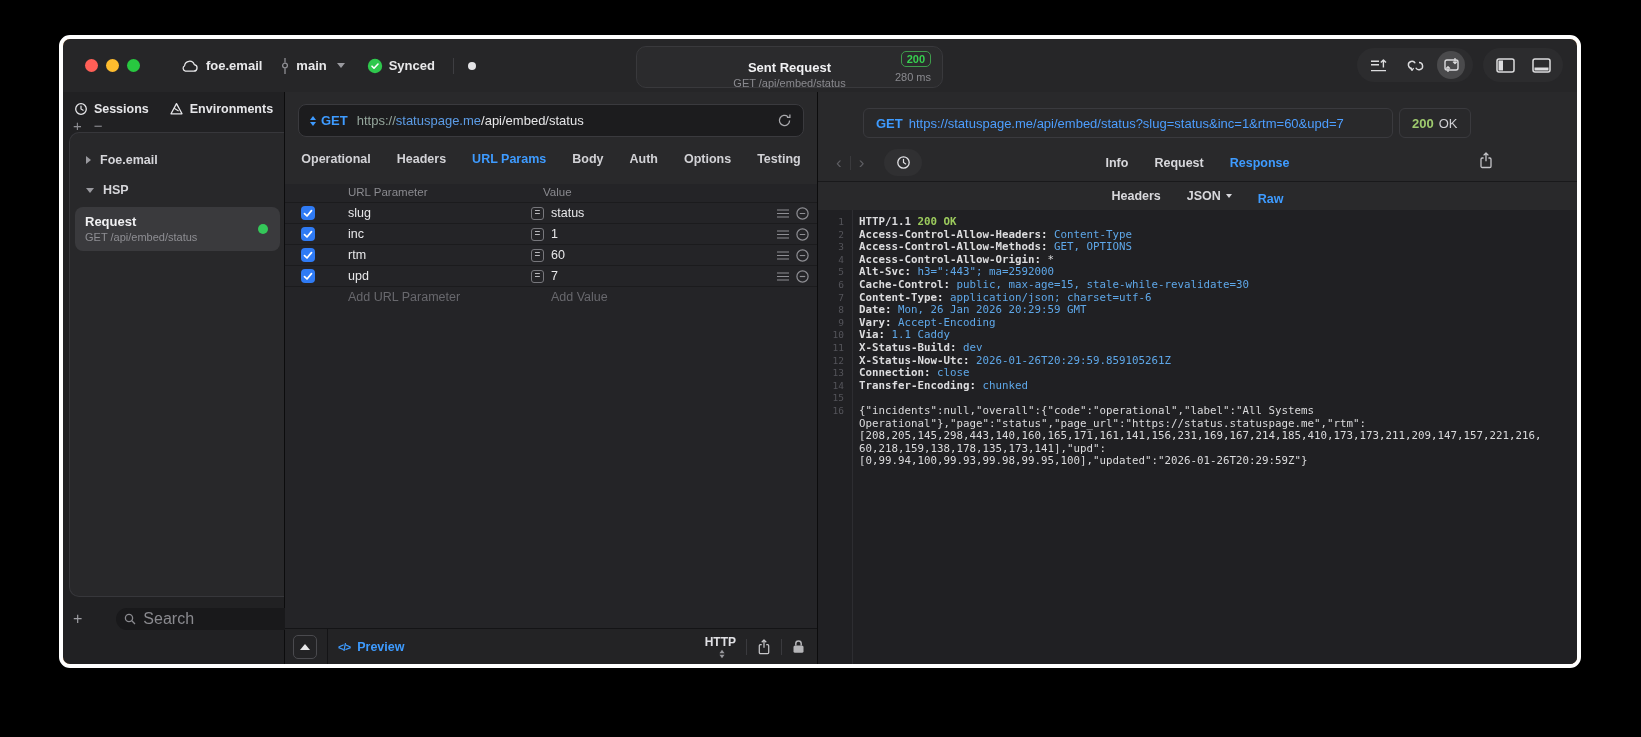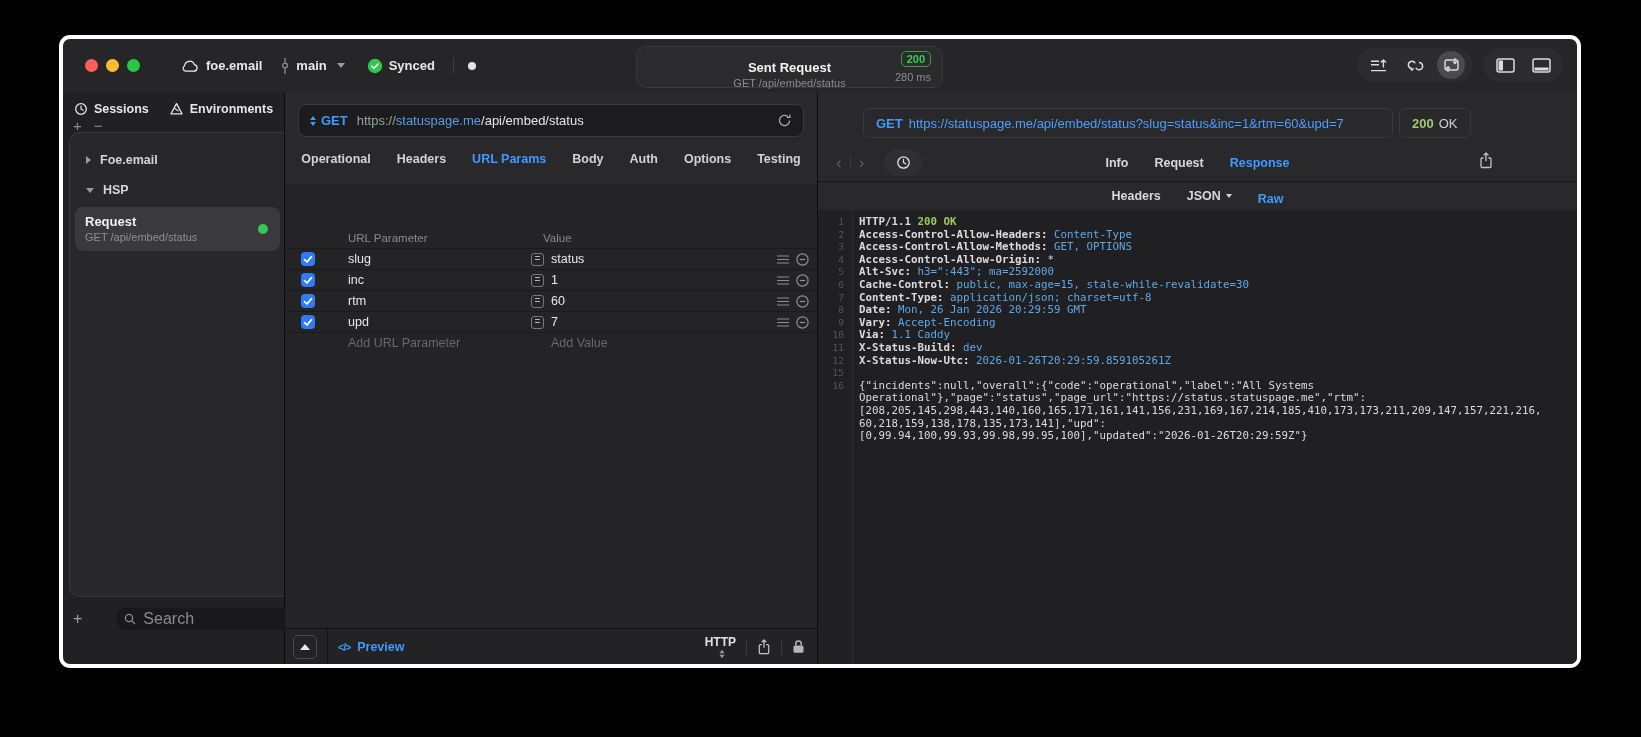--- a/index.html
+++ b/index.html
@@ -58,21 +58,21 @@
   .tri-dn{width:0;height:0;border-left:3.5px solid transparent;border-right:3.5px solid transparent;border-top:4.5px solid currentColor;}
   .method{color:#3E9BFF;font-weight:700;margin-right:9px;}
   .u-scheme{color:#95A69C;}
   .u-host{color:#5C9CE6;}
   .u-path{color:#E6E6E8;}
   .refresh{margin-left:auto;color:#A8A8AC;}
   .ed-tabs{position:absolute;top:60px;left:0;right:0;display:flex;justify-content:center;gap:26px;}
   .ed-tab{font-size:12.5px;color:#D2D2D6;font-weight:600;}
   .ed-tab.active{color:#3E9BFF;}
   .ptable{position:absolute;top:92px;left:0;right:0;bottom:35px;background:#242427;}
-  .pthead{height:18px;position:relative;color:#8A8A8F;font-size:11.5px;margin-top:46px;}
+  .pthead{height:18px;position:relative;color:#8A8A8F;font-size:11.5px;}
   .ph-name{position:absolute;left:63px;top:2px;}
   .ph-value{position:absolute;left:258px;top:2px;}
   .prow{height:20px;position:relative;border-top:1px solid #1B1B1D;display:flex;align-items:center;}
   .cb{position:absolute;left:16px;width:14px;height:14px;border-radius:4px;background:#3A3A3E;display:grid;place-items:center;}
   .cb svg{display:none;}
   .prow.enabled .cb{background:#2F7BF5;}
   .prow.enabled .cb svg{display:block;}
   .pname{position:absolute;left:63px;font-size:12.5px;color:#E8E8EA;}
   .eq{position:absolute;left:246px;width:13px;height:13px;border:1px solid #77777C;border-radius:3px;color:#B8B8BC;font-size:10px;display:grid;place-items:center;box-sizing:border-box;}
   .eq::before{content:"=";line-height:1;}
@@ -486,41 +486,49 @@
           <div class="cl">
             <span class="ln">5</span>
             <span class="lt"><span class="hn">Alt-Svc:</span><span> </span><span class="hv">h3=":443"; ma=2592000</span></span>
           </div>
           <div class="cl">
             <span class="ln">6</span>
             <span class="lt"><span class="hn">Cache-Control:</span><span> </span><span class="hv">public, max-age=15, stale-while-revalidate=30</span></span>
           </div>
           <div class="cl">
             <span class="ln">7</span>
-            <span class="lt"><span class="hn">Content-Type:</span><span> </span><span class="hv">application/json; charset=utf-8</span></span>
+            <span class="lt"><span class="hn">Content-Type:</span><span> </span><span class="hv">application/json; charset=utf-6</span></span>
           </div>
           <div class="cl">
             <span class="ln">8</span>
             <span class="lt"><span class="hn">Date:</span><span> </span><span class="hv">Mon, 26 Jan 2026 20:29:59 GMT</span></span>
           </div>
           <div class="cl">
             <span class="ln">9</span>
             <span class="lt"><span class="hn">Vary:</span><span> </span><span class="hv">Accept-Encoding</span></span>
           </div>
           <div class="cl">
             <span class="ln">10</span>
             <span class="lt"><span class="hn">Via:</span><span> </span><span class="hv">1.1 Caddy</span></span>
           </div>
           <div class="cl">
             <span class="ln">11</span>
             <span class="lt"><span class="hn">X-Status-Build:</span><span> </span><span class="hv">dev</span></span>
           </div>
           <div class="cl">
             <span class="ln">12</span>
             <span class="lt"><span class="hn">X-Status-Now-Utc:</span><span> </span><span class="hv">2026-01-26T20:29:59.859105261Z</span></span>
+          </div>
+          <div class="cl">
+            <span class="ln">13</span>
+            <span class="lt"><span class="hn">Connection:</span><span> </span><span class="hv">close</span></span>
+          </div>
+          <div class="cl">
+            <span class="ln">14</span>
+            <span class="lt"><span class="hn">Transfer-Encoding:</span><span> </span><span class="hv">chunked</span></span>
           </div>
           <div class="cl">
             <span class="ln">15</span>
             <span class="lt"></span>
           </div>
           <div class="cl">
             <span class="ln">16</span>
             <span class="lt"><span class="hp">{"incidents":null,"overall":{"code":"operational","label":"All Systems</span></span>
           </div>
           <div class="cl">

